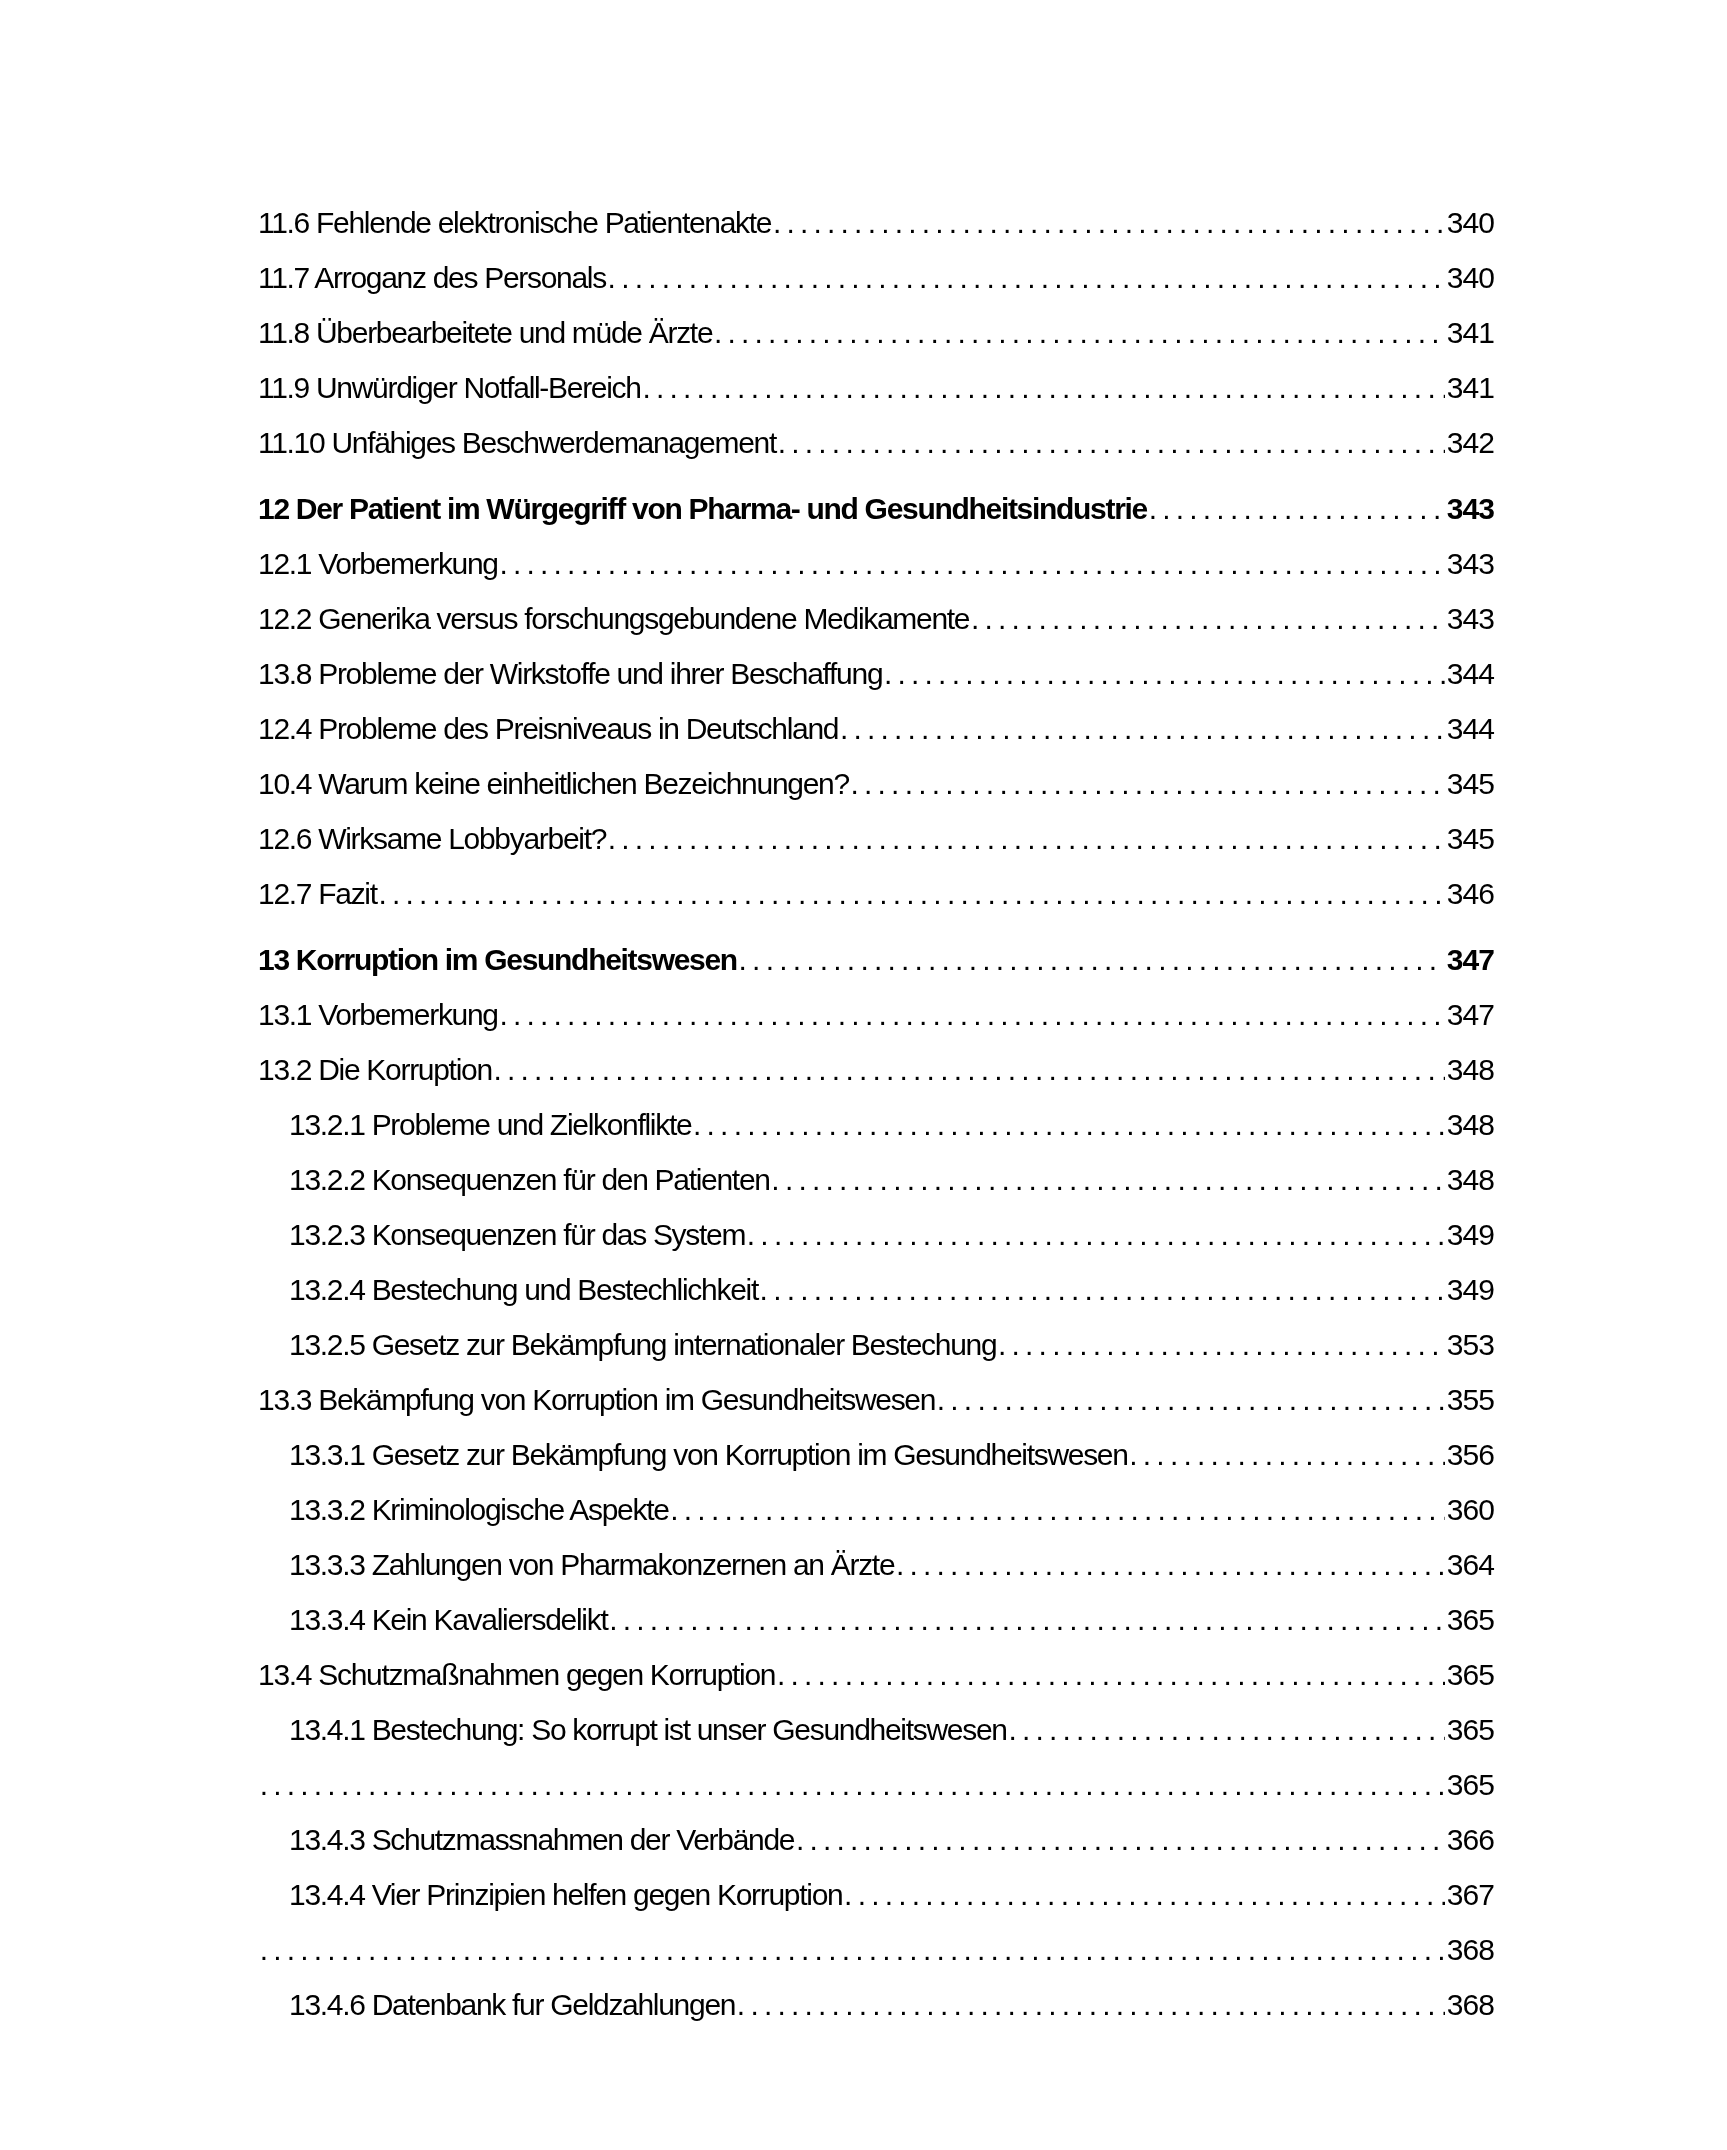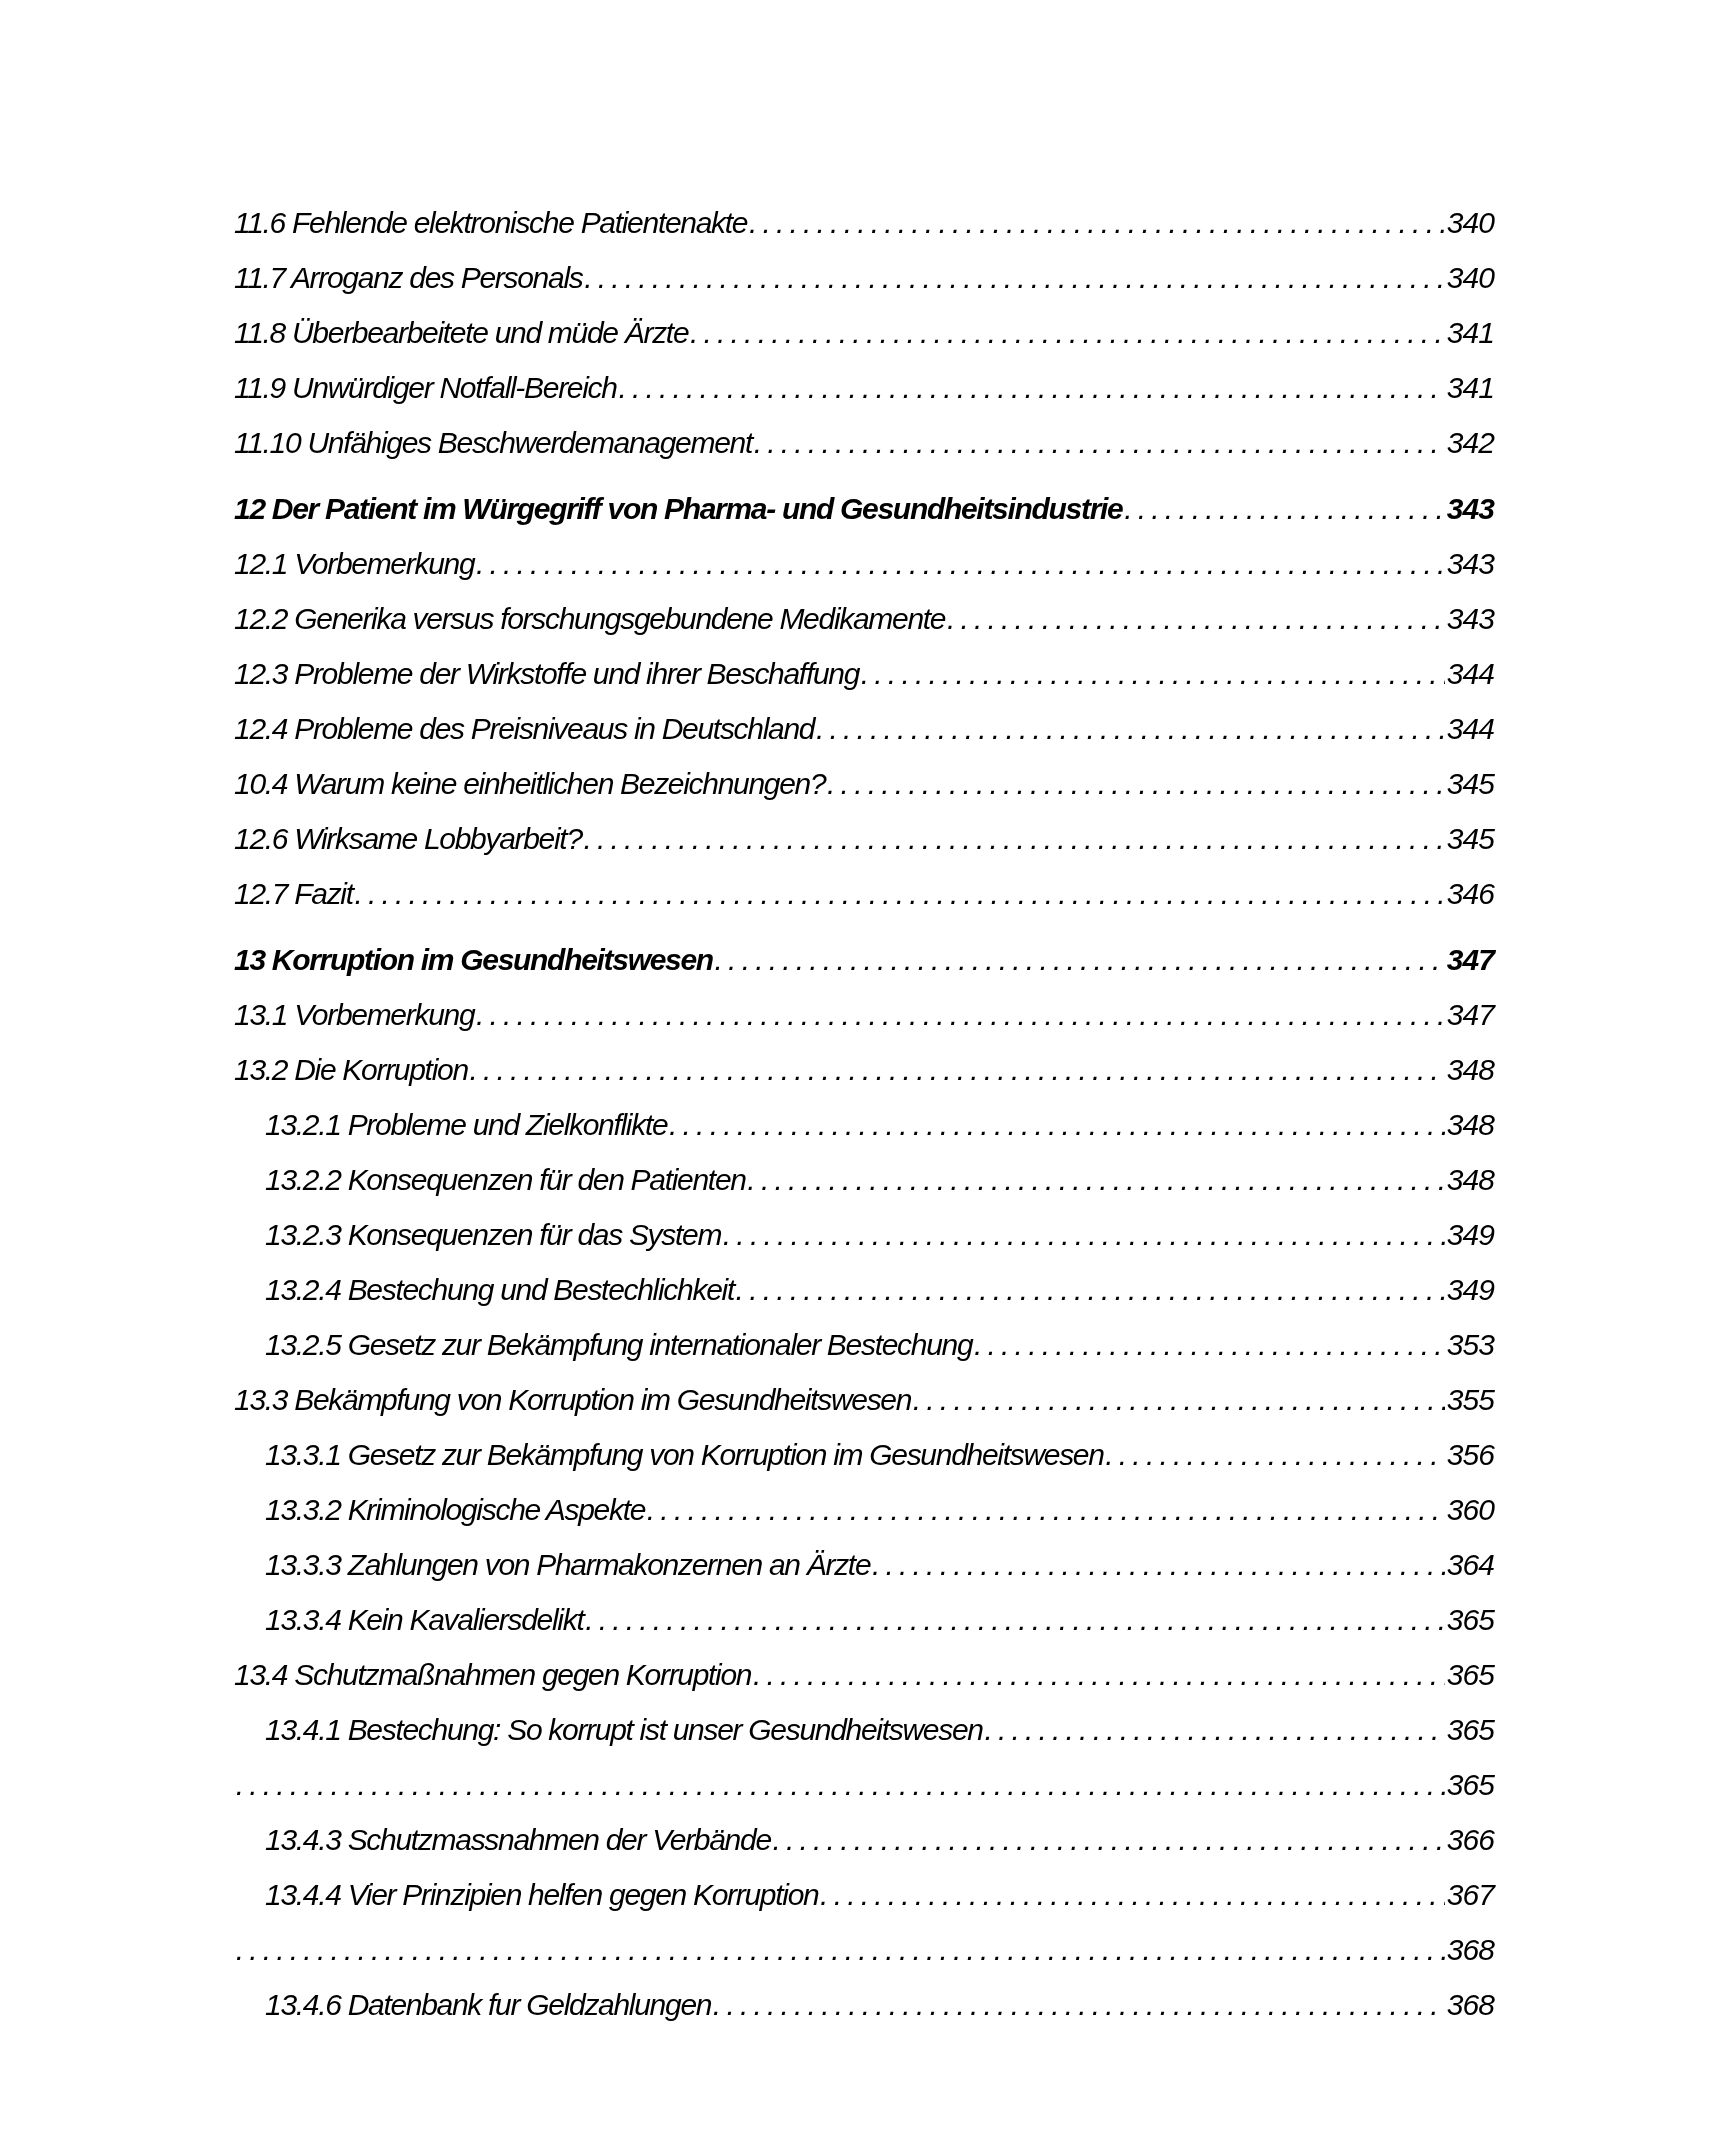--- a/index.html
+++ b/index.html
@@ -19,25 +19,25 @@
       position: absolute;
       left: 234px;
       top: 201px;
       width: 1260px;
     }
     .toc-row {
       position: relative;
       height: 55px;
       display: flex;
       align-items: flex-start;
-      font-style: italic;
       font-size: 30px;
       line-height: 43px;
       white-space: nowrap;
       cursor: pointer;
+      margin-left: 24px;
     }
     .toc-row.level-1 {
       font-weight: bold;
       margin-top: 11.2px;
       height: 55px;
     }
     .toc-row.level-3 .toc-title {
       padding-left: 31px;
     }
     .toc-title {
@@ -100,21 +100,21 @@
       <span class="toc-title">12.1 Vorbemerkung</span>
       <span class="toc-leader"></span>
       <span class="toc-page">343</span>
     </div>
     <div class="toc-row level-2">
       <span class="toc-title">12.2 Generika versus forschungsgebundene Medikamente</span>
       <span class="toc-leader"></span>
       <span class="toc-page">343</span>
     </div>
     <div class="toc-row level-2">
-      <span class="toc-title">12.3 Probleme der Wirkstoffe und ihrer Beschaffung</span>
+      <span class="toc-title">13.8 Probleme der Wirkstoffe und ihrer Beschaffung</span>
       <span class="toc-leader"></span>
       <span class="toc-page">344</span>
     </div>
     <div class="toc-row level-2">
       <span class="toc-title">12.4 Probleme des Preisniveaus in Deutschland</span>
       <span class="toc-leader"></span>
       <span class="toc-page">344</span>
     </div>
     <div class="toc-row level-2">
       <span class="toc-title">10.4 Warum keine einheitlichen Bezeichnungen?</span>

